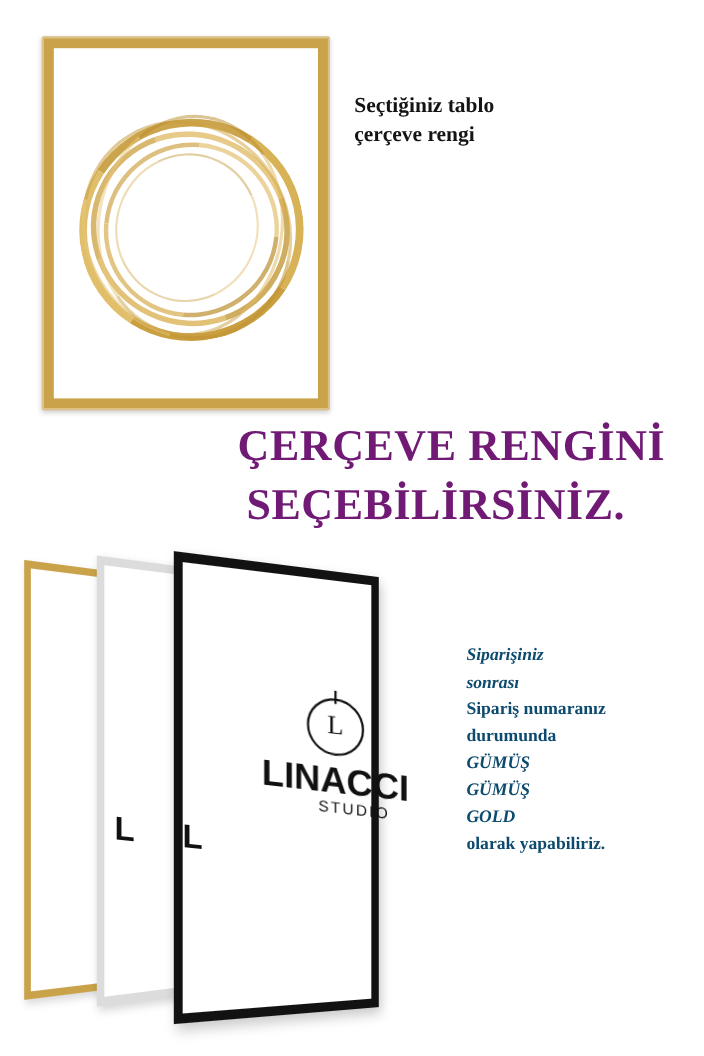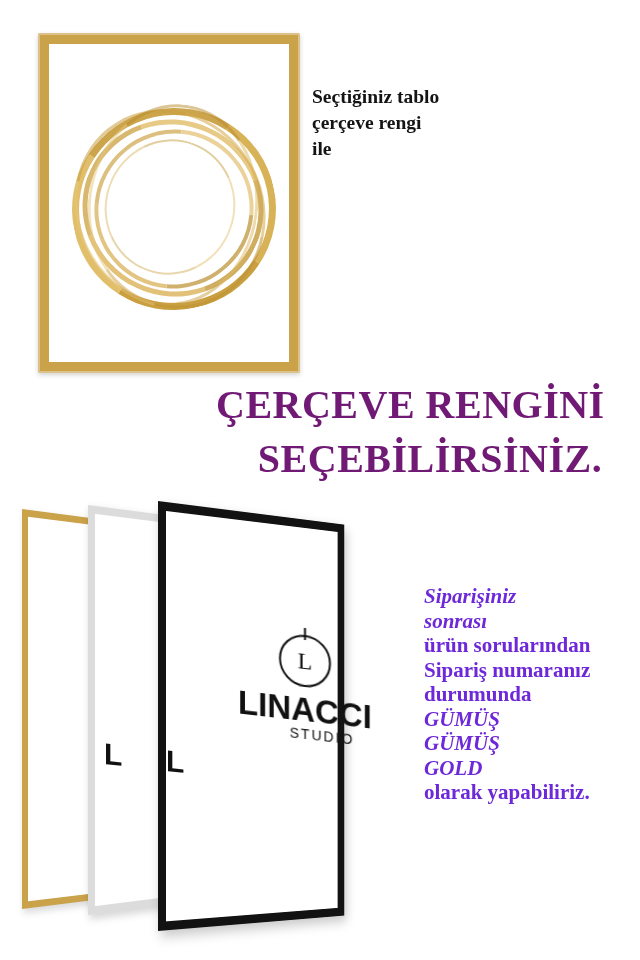--- a/index.html
+++ b/index.html
@@ -60,21 +60,21 @@
   .r1 { left: 6px;  top: 8px;  width: 190px; height: 188px; border-width: 7px;  opacity: .95; transform: rotate(-12deg); border-color:#caa043 #d6ae4d #c79a36 #e0bb63; }
   .r2 { left: 16px; top: 20px; width: 172px; height: 166px; border-width: 5px;  opacity: .8;  transform: rotate(25deg);  border-color:#e2bd69 #c49a3a #dcb257 #cfa murky; border-color:#e2bd69 #c49a3a #dcb257 #cfa64a; }
   .r3 { left: 28px; top: 30px; width: 152px; height: 150px; border-width: 4px;  opacity: .7;  transform: rotate(-40deg); border-color:#cfa64a #e3c071 #bb8f30 #d7ad50; }
   .r4 { left: 2px;  top: 16px; width: 198px; height: 180px; border-width: 3px;  opacity: .55; transform: rotate(58deg);  border-color:#d4aa4c #bf9333 #e6c679 #c99f41; }
   .r5 { left: 22px; top: 4px;  width: 164px; height: 196px; border-width: 3px;  opacity: .5;  transform: rotate(8deg);   border-color:#b98c2d #dfb85e #cba044 #e7c87c; }
   .r6 { left: 36px; top: 42px; width: 132px; height: 126px; border-width: 2px;  opacity: .45; transform: rotate(-70deg); border-color:#d9b25a #c1962f #e1bb66 #cea74c; }
 
   
   .caption-top {
     position: absolute;
-    left: 312px;
+    left: 322px;
     top: 84px;
     width: 300px;
     font-family: "Liberation Serif", serif;
     font-weight: bold;
     font-size: 19.5px;
     line-height: 26px;
     color: #141414;
   }
   .caption-top div { white-space: nowrap; }
 
@@ -84,21 +84,21 @@
     left: 216px;
     top: 378px;
     width: 420px;
     font-family: "Liberation Serif", serif;
     font-weight: bold;
     font-size: 40px;
     line-height: 54px;
     letter-spacing: 0.5px;
     color: #701a75;
   }
-  .headline .l2 { margin-left: 8px; text-align: center; }
+  .headline .l2 { margin-left: 8px; }
 
   
   .frames-group {
     position: absolute;
     left: 0px;
     top: 495px;
     width: 420px;
     height: 465px;
   }
   .tilt {
@@ -202,23 +202,23 @@
   }
 
   
   .caption-bottom {
     position: absolute;
     left: 424px;
     top: 584px;
     width: 212px;
     font-family: "Liberation Serif", serif;
     font-weight: bold;
-    font-size: 21px;
+    font-size: 16px;
     line-height: 24.5px;
-    color: #6d28d9;
+    color: #0c4a6e;
   }
   .caption-bottom div { white-space: nowrap; }
   .caption-bottom .italic { font-style: italic; font-weight: bold; }
 </style>
 </head>
 <body>
 
 <div class="top-frame">
   <div class="frame-inner">
     <div class="swirl">
@@ -228,21 +228,20 @@
       <div class="ring r4"></div>
       <div class="ring r5"></div>
       <div class="ring r6"></div>
     </div>
   </div>
 </div>
 
 <div class="caption-top">
   <div>Seçtiğiniz tablo</div>
   <div>çerçeve rengi</div>
-  <div>ile</div>
 </div>
 
 <div class="headline">
   <div class="l1">ÇERÇEVE RENGİNİ</div>
   <div class="l2">SEÇEBİLİRSİNİZ.</div>
 </div>
 
 <div class="frames-group">
   <div class="tilt frame-gold"></div>
   <div class="tilt frame-silver"></div>
@@ -256,20 +255,19 @@
       <span class="logo-l">L</span>
     </div>
     <div class="logo-word">LINACCI</div>
     <div class="logo-sub">STUDIO</div>
   </div>
 </div>
 
 <div class="caption-bottom">
   <div class="italic">Siparişiniz</div>
   <div class="italic">sonrası</div>
-  <div>ürün sorularından</div>
   <div>Sipariş numaranız</div>
   <div>durumunda</div>
   <div class="italic">GÜMÜŞ</div>
   <div class="italic">GÜMÜŞ</div>
   <div class="italic">GOLD</div>
   <div>olarak yapabiliriz.</div>
 </div>
 
 </body></html>

